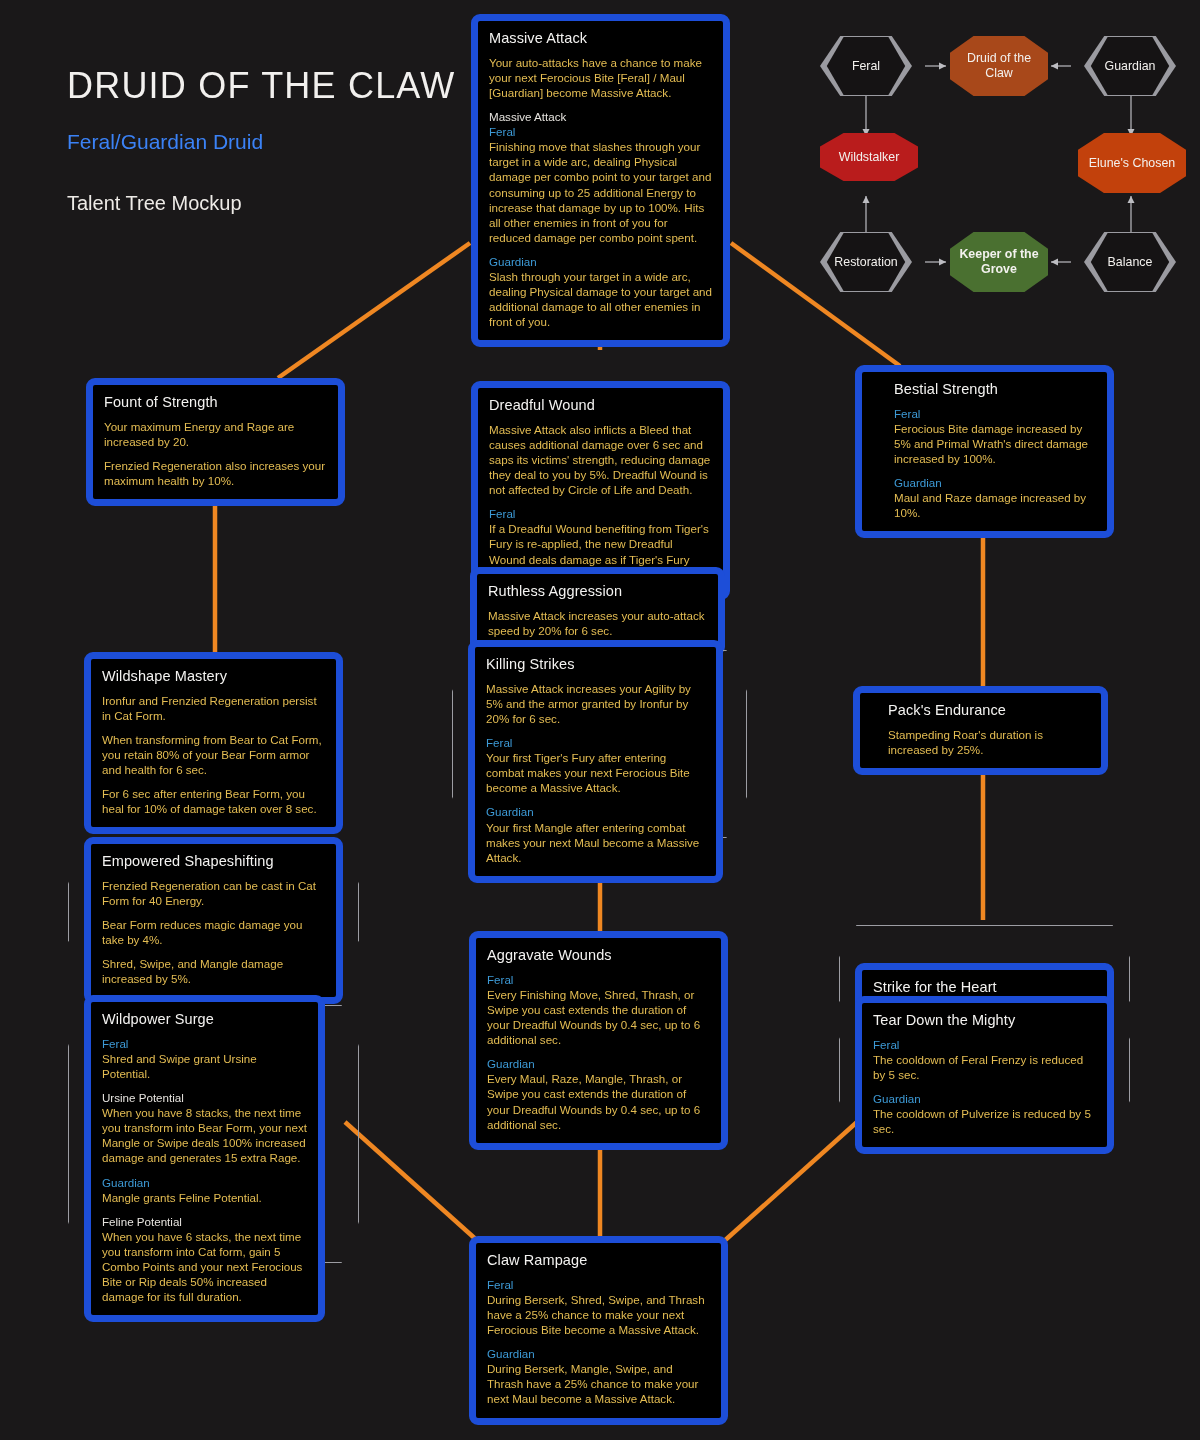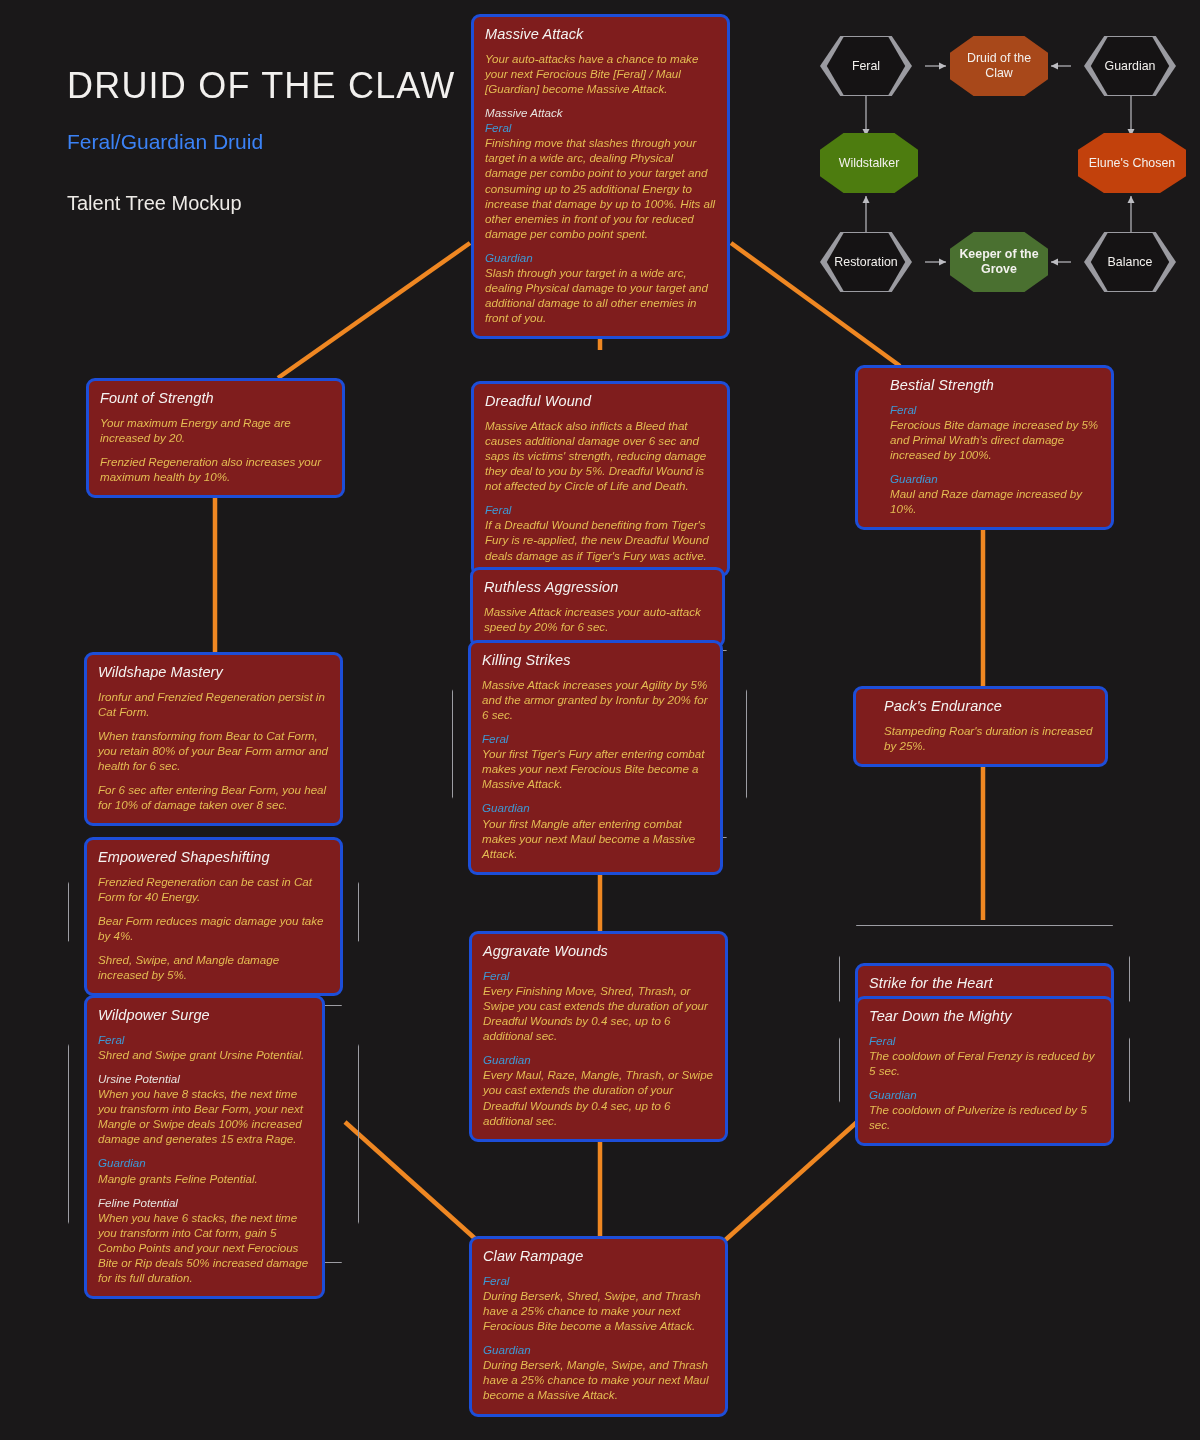--- a/index.html
+++ b/index.html
@@ -25,26 +25,25 @@
   .title-sub {
     font-size: 21px; color: #3b82f6; margin-top: 24px; font-weight: 400;
   }
   .title-note {
     font-size: 20px; color: #eeebe7; margin-top: 38px; font-weight: 400;
   }
 
   
   .card {
     position: absolute;
-    background: #7f1d1d;
-    border: 3px solid #1d4ed8;
+    background: #000000;
+    border: 7px solid #1d4ed8;
     border-radius: 9px;
     padding: 9px 11px 11px 11px;
     color: #e8c766;
-    font-style: italic;
   }
   .card .ctitle {
     color: #f4f3f1;
     font-size: 14.5px;
     font-weight: 400;
     margin-bottom: 9px;
     letter-spacing: .1px;
   }
   .card p {
     font-size: 11.6px;
@@ -164,21 +163,21 @@
     <div class="node hexnode" style="left:14px; top:16px; width:92px; height:60px;">
       <span>Feral</span>
     </div>
     <div class="node octnode" style="left:144px; top:16px; width:98px; height:60px; background:#a8481a;">
       <span>Druid of the Claw</span>
     </div>
     <div class="node hexnode" style="left:278px; top:16px; width:92px; height:60px;">
       <span>Guardian</span>
     </div>
 
-    <div class="node octnode" style="left:14px; top:113px; width:98px; height:60px; background:#4d7c0f;">
+    <div class="node octnode" style="left:14px; top:113px; width:98px; height:48px; background:#b91c1c;">
       <span>Wildstalker</span>
     </div>
     <div class="node octnode" style="left:272px; top:113px; width:108px; height:60px; background:#c2410c;">
       <span>Elune's Chosen</span>
     </div>
 
     <div class="node hexnode" style="left:14px; top:212px; width:92px; height:60px;">
       <span>Restoration</span>
     </div>
     <div class="node octnode" style="left:144px; top:212px; width:98px; height:60px; background:#4a7030;font-weight:bold;">

